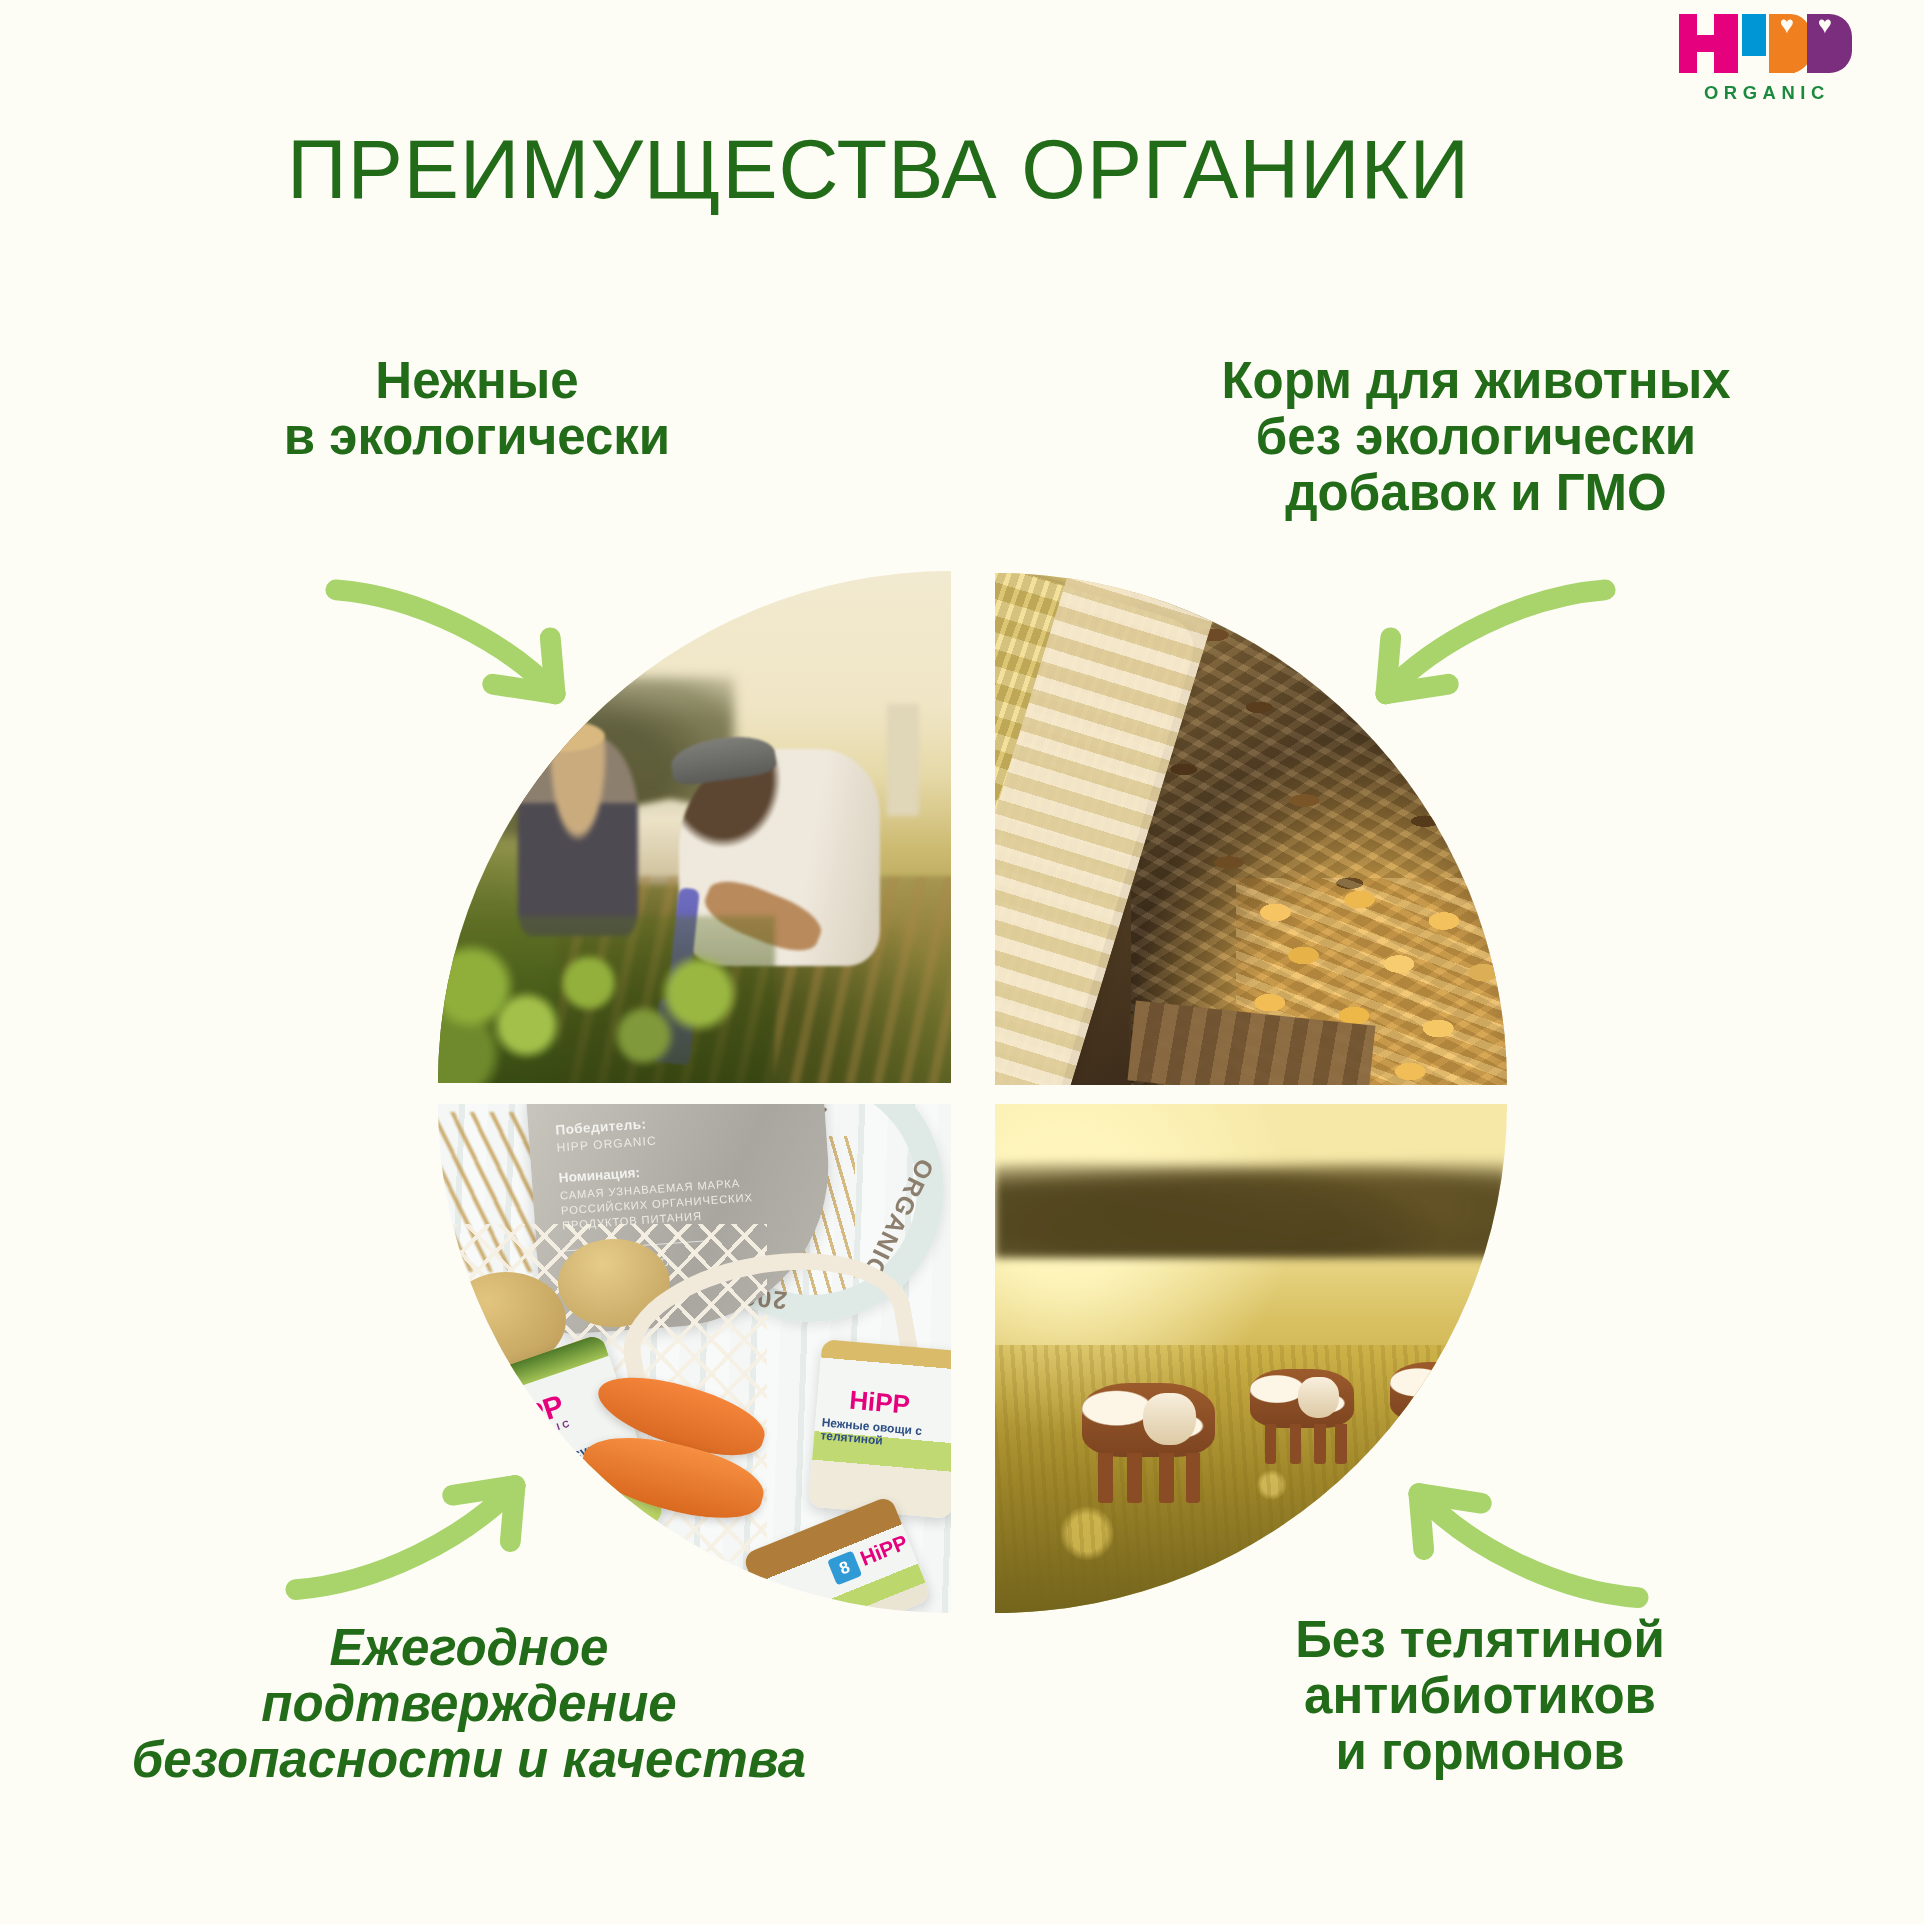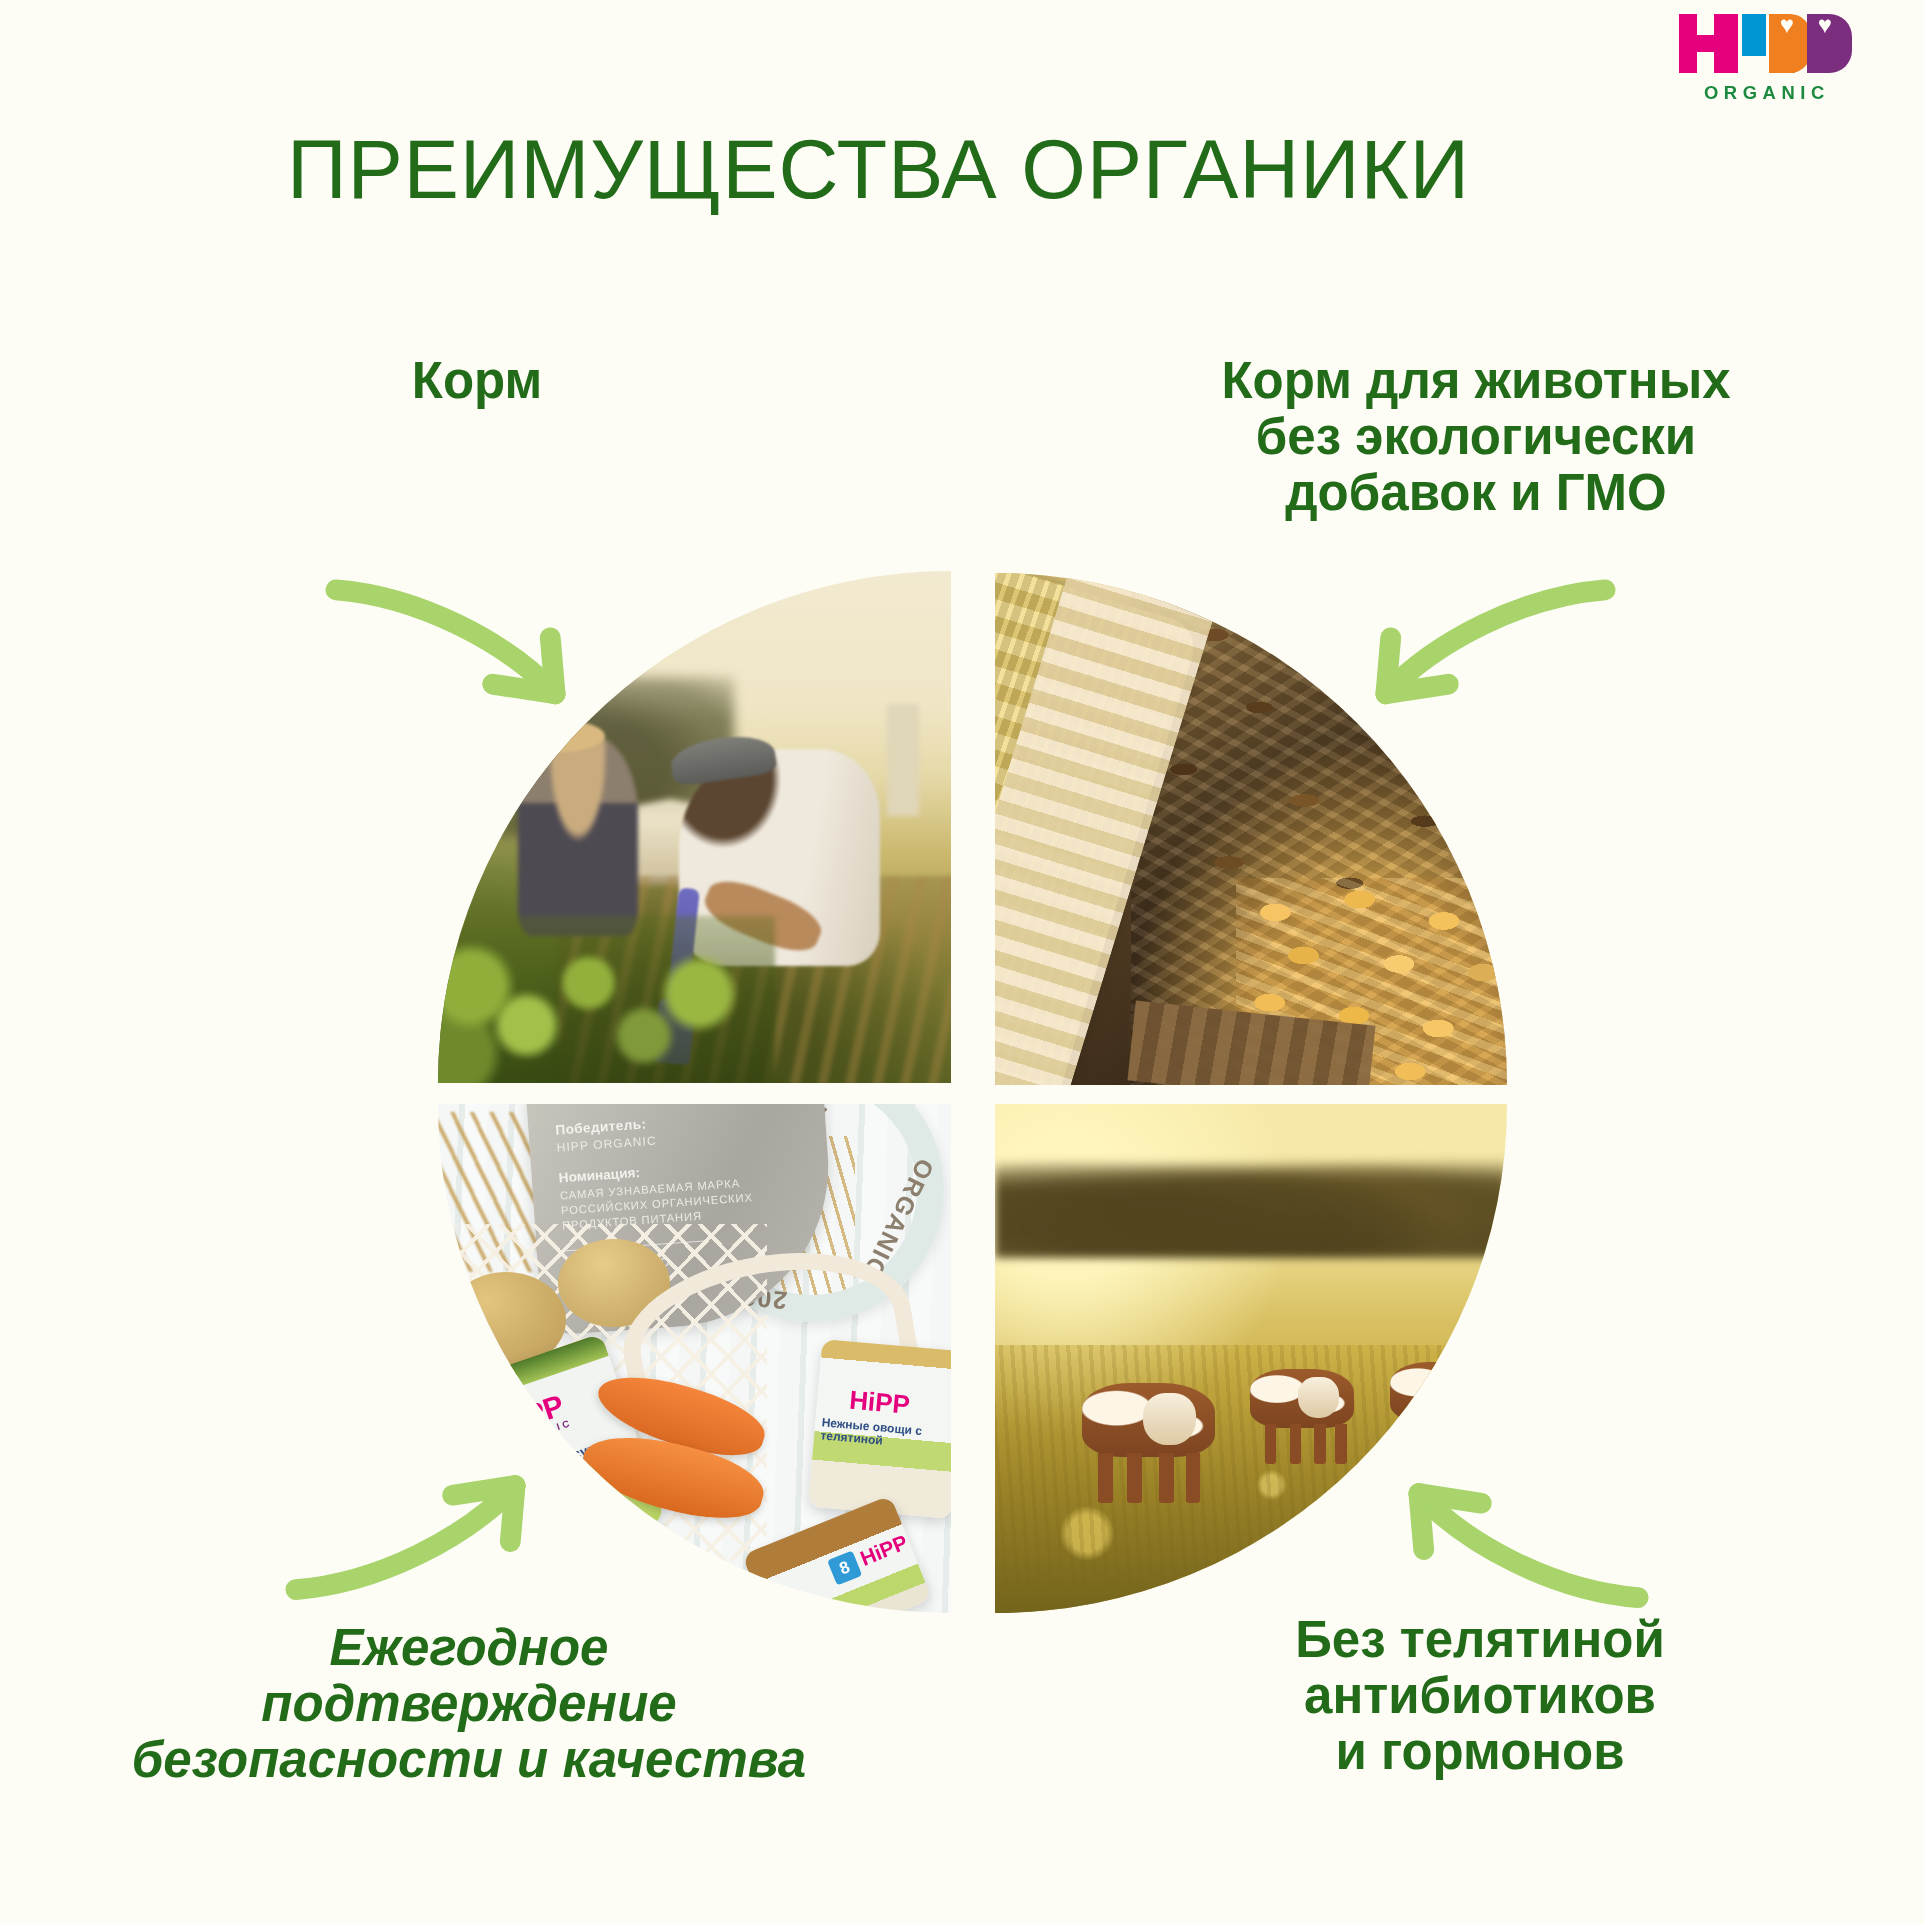--- a/index.html
+++ b/index.html
@@ -502,21 +502,22 @@
     <span class="glyph hipp-i"></span>
     <span class="glyph hipp-p1"></span>
     <span class="glyph hipp-p2"></span>
   </div>
   <div class="organic">ORGANIC</div>
 </div>
 
 <div id="title">ПРЕИМУЩЕСТВА ОРГАНИКИ</div>
 
 <div class="caption" id="cap-tl">
-  <div>Корм</div>
+  <div>Нежные</div>
+  <div>в экологически</div>
 </div>
 
 <div class="caption" id="cap-tr">
   <div>Корм для животных</div>
   <div>без экологически</div>
   <div>добавок и ГМО</div>
 </div>
 
 <div class="caption" id="cap-bl">
   <div>Ежегодное</div>

